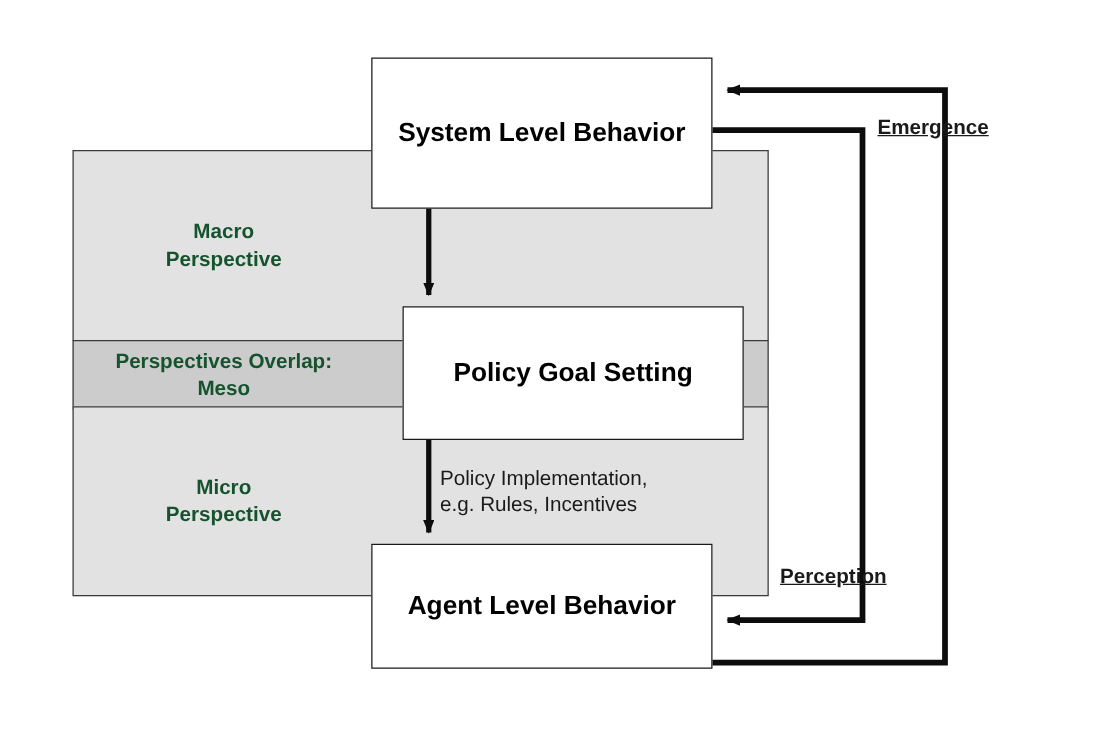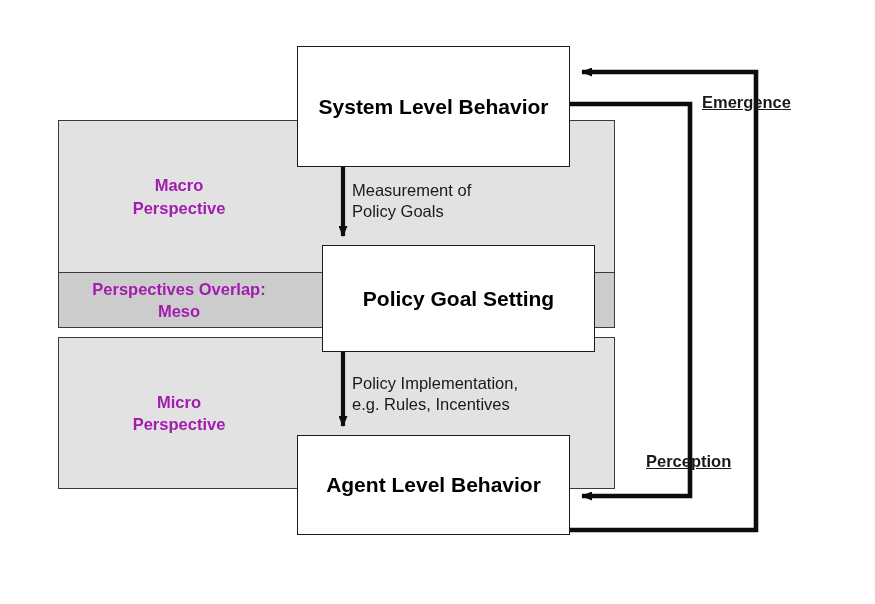--- a/index.html
+++ b/index.html
@@ -24,34 +24,34 @@
   .band {
     position: absolute;
     box-sizing: border-box;
     border: 1.5px solid #3a3a3a;
     display: flex;
     align-items: center;
     justify-content: center;
     text-align: center;
     font-weight: bold;
     font-size: 16.5px;
-    color: #a21caf;
+    color: #14532d;
     line-height: 1.35;
     white-space: pre-line;
   }
   .band-macro {
     left: 58px;  top: 120px;  width: 557px; height: 153px;
     background: #e2e2e2;
   }
   .band-meso {
     left: 58px;  top: 272px;  width: 557px; height: 56px;
     background: #cccccc;
   }
   .band-micro {
-    left: 58px;  top: 337px;  width: 557px; height: 152px;
+    left: 58px;  top: 325px;  width: 557px; height: 152px;
     background: #e2e2e2;
   }
   .band-label {
     
     position: absolute;
     left: 0;
     width: 240px;
     text-align: center;
   }
   .band-micro .band-label,
@@ -93,21 +93,21 @@
     color: #1a1a1a;
     line-height: 1.3;
     white-space: pre-line;
     z-index: 9;
   }
   .edge-label.bold { font-weight: bold; font-size: 16.5px; text-decoration: underline; }
 
   .lbl-measurement     { left: 352px; top: 180px;  text-align: left; }
   .lbl-implementation  { left: 352px; top: 373px;  text-align: left; }
   .lbl-emergence       { left: 702px; top: 92px;   }
-  .lbl-perception      { left: 646px; top: 451px;  }
+  .lbl-perception      { left: 624px; top: 451px;  }
 </style>
 </head>
 <body>
 
 <div id="diagram-root">
 
   <div class="band band-macro">
     <span class="band-label">Macro
 Perspective</span>
   </div>
@@ -143,22 +143,20 @@
 
     <path d="M 343,167 L 343,236" fill="none" stroke="#0d0d0d" stroke-width="4.2" marker-end="url(#arrowhead)"></path>
 
     <path d="M 343,352 L 343,426" fill="none" stroke="#0d0d0d" stroke-width="4.2" marker-end="url(#arrowhead)"></path>
 
     <path d="M 570,530 L 756,530 L 756,72 L 582,72" fill="none" stroke="#0d0d0d" stroke-width="4.6" stroke-linejoin="miter" marker-end="url(#arrowhead)"></path>
 
     <path d="M 570,104 L 690,104 L 690,496 L 582,496" fill="none" stroke="#0d0d0d" stroke-width="4.6" stroke-linejoin="miter" marker-end="url(#arrowhead)"></path>
   </svg>
 
-  <div class="edge-label lbl-measurement">Measurement of
-Policy Goals</div>
 
   <div class="edge-label lbl-implementation">Policy Implementation,
 e.g. Rules, Incentives</div>
 
   <div class="edge-label bold lbl-emergence">Emergence</div>
 
   <div class="edge-label bold lbl-perception">Perception</div>
 
 </div>
 

